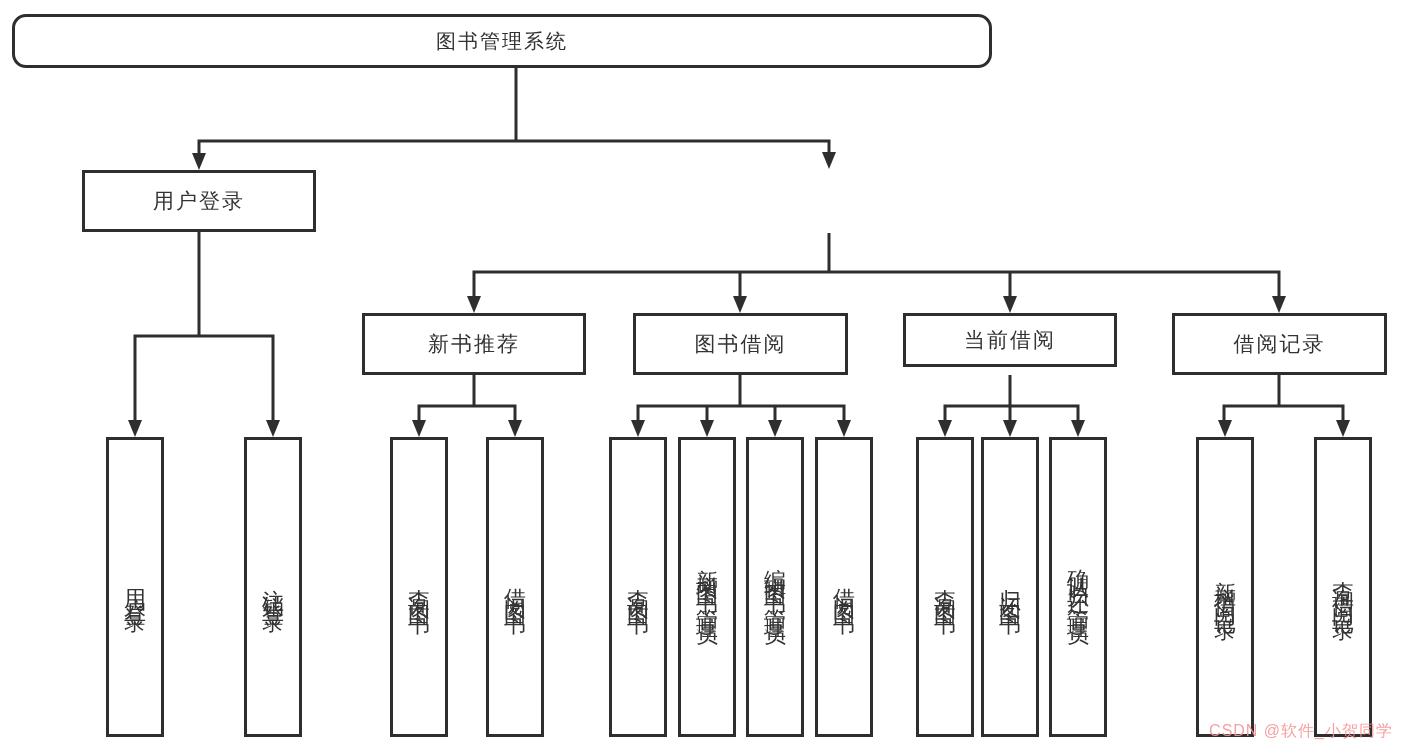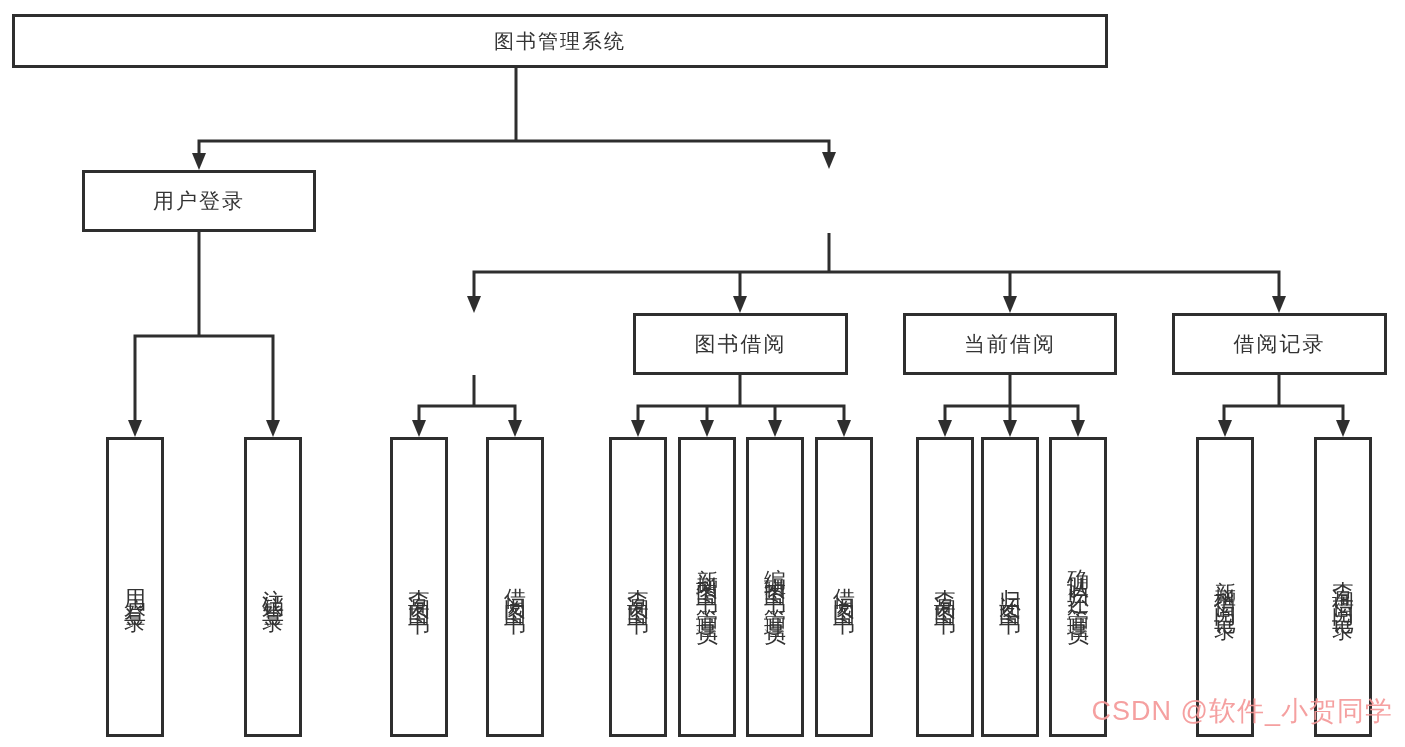--- a/index.html
+++ b/index.html
@@ -28,22 +28,22 @@
     writing-mode: vertical-rl;
     text-orientation: mixed;
     font-size: 22px;
     letter-spacing: 8px;
     line-height: 1;
     max-height: 292px;
   }
   .watermark {
     position: absolute;
     right: 12px;
-    bottom: 18px;
-    font-size: 27px;
+    bottom: 5px;
+    font-size: 16px;
     letter-spacing: 1px;
     color: rgba(244, 152, 152, 0.92);
     white-space: nowrap;
     z-index: 5;
   }
 </style>
 </head>
 <body>
 
 <div class="canvas">
@@ -81,32 +81,35 @@
       <polygon points="768,420 782,420 775,437"></polygon>
       <polygon points="837,420 851,420 844,437"></polygon>
       <polygon points="938,420 952,420 945,437"></polygon>
       <polygon points="1003,420 1017,420 1010,437"></polygon>
       <polygon points="1071,420 1085,420 1078,437"></polygon>
       <polygon points="1218,420 1232,420 1225,437"></polygon>
       <polygon points="1336,420 1350,420 1343,437"></polygon>
     </g>
   </svg>
 
-  <div class="box root" style="left:12px; top:14px; width:1096px; height:54px;">
+  <div class="box root" style="left:12px; top:14px; width:980px; height:54px;border-radius:14px;">
     <span class="hlabel">图书管理系统</span>
   </div>
 
   <div class="box" style="left:82px; top:170px; width:234px; height:62px;">
     <span class="hlabel">用户登录</span>
   </div>
 
+  <div class="box" style="left:362px; top:313px; width:224px; height:62px;">
+    <span class="hlabel">新书推荐</span>
+  </div>
   <div class="box" style="left:633px; top:313px; width:215px; height:62px;text-align:center;">
     <span class="hlabel">图书借阅</span>
   </div>
-  <div class="box" style="left:903px; top:313px; width:214px; height:62px;">
+  <div class="box" style="left:903px; top:313px; width:214px; height:54px;">
     <span class="hlabel">当前借阅</span>
   </div>
   <div class="box" style="left:1172px; top:313px; width:215px; height:62px;">
     <span class="hlabel">借阅记录</span>
   </div>
 
   <div class="box" style="left:106px; top:437px; width:58px; height:300px;">
     <span class="vlabel">用户登录</span>
   </div>
   <div class="box" style="left:244px; top:437px; width:58px; height:300px;">

